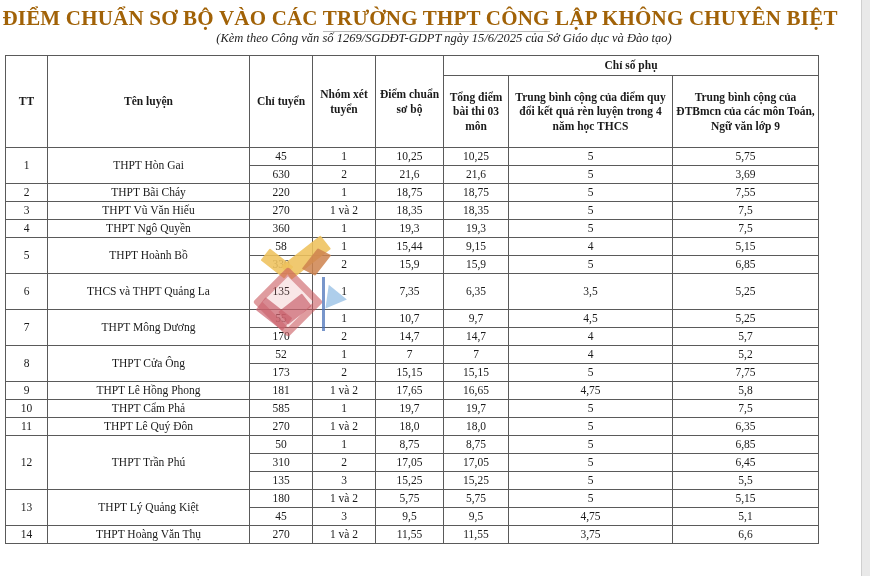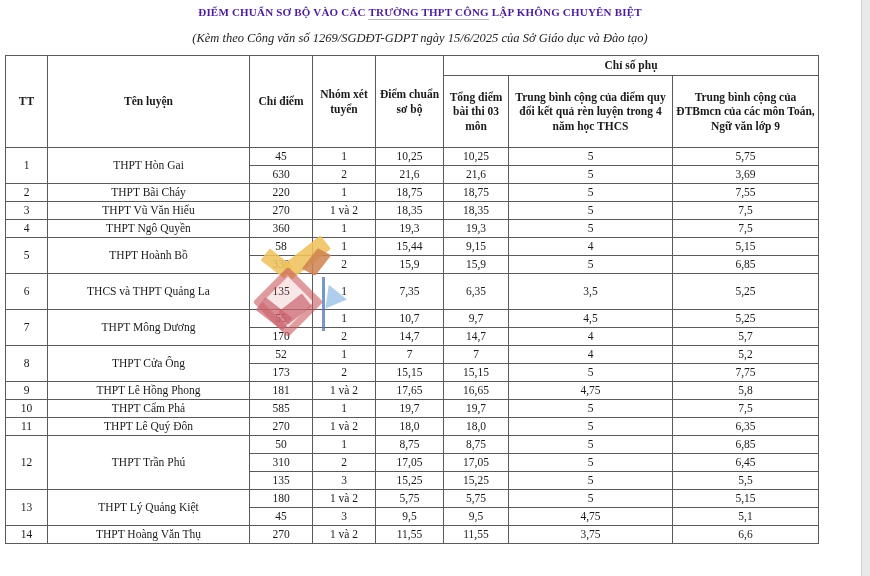--- a/index.html
+++ b/index.html
@@ -2,26 +2,26 @@
 <html><head>
 <meta charset="utf-8">
 <style>
   html,body{margin:0;padding:0;}
   body{
     width:870px;height:576px;position:relative;background:#ffffff;
     font-family:"Liberation Serif", serif;color:#1a1a1a;overflow:hidden;
   }
   .doc-title{
     position:absolute;top:6px;left:0;width:840px;text-align:center;
-    font-weight:bold;font-size:11px;letter-spacing:.2px;color:#4c1d95;
+    font-weight:bold;font-size:21px;letter-spacing:.2px;color:#a16207;
   }
   .doc-title .u{border-bottom:1.5px solid #b9b9b9;padding-bottom:1px;}
   .doc-subtitle{
     position:absolute;top:31px;left:0;width:840px;text-align:center;
-    font-style:italic;font-size:12.5px;color:#222;
+    font-style:italic;font-size:12.5px;color:#222;padding-left:24px;
   }
   table.score-table{
     position:absolute;left:5px;top:55px;width:813px;
     border-collapse:collapse;table-layout:fixed;background:#fff;
   }
   table.score-table th, table.score-table td{
     border:1px solid #5a5a5a;padding:0 2px;text-align:center;
     font-size:11.5px;line-height:1.25;overflow:hidden;
   }
   table.score-table th{font-weight:bold;padding:2px 3px;}
@@ -73,21 +73,21 @@
       <col style="width:63px">
     <col style="width:68px">
       <col style="width:65px">
       <col style="width:164px">
       <col style="width:146px">
   </colgroup>
   <thead>
     <tr class="hrow1">
       <th rowspan="2">TT</th>
       <th rowspan="2">Tên luyện</th>
-      <th rowspan="2">Chỉ điểm</th>
+      <th rowspan="2">Chỉ tuyển</th>
       <th rowspan="2">Nhóm xét tuyển</th>
       <th rowspan="2">Điểm chuẩn sơ bộ</th>
       <th colspan="3">Chỉ số phụ</th>
     </tr>
     <tr class="hrow2">
       <th>Tổng điểm bài thi 03 môn</th>
       <th>Trung bình cộng của điểm quy đổi kết quả rèn luyện trong 4 năm học THCS</th>
       <th>Trung bình cộng của ĐTBmcn của các môn Toán, Ngữ văn lớp 9</th>
     </tr>
   </thead>

